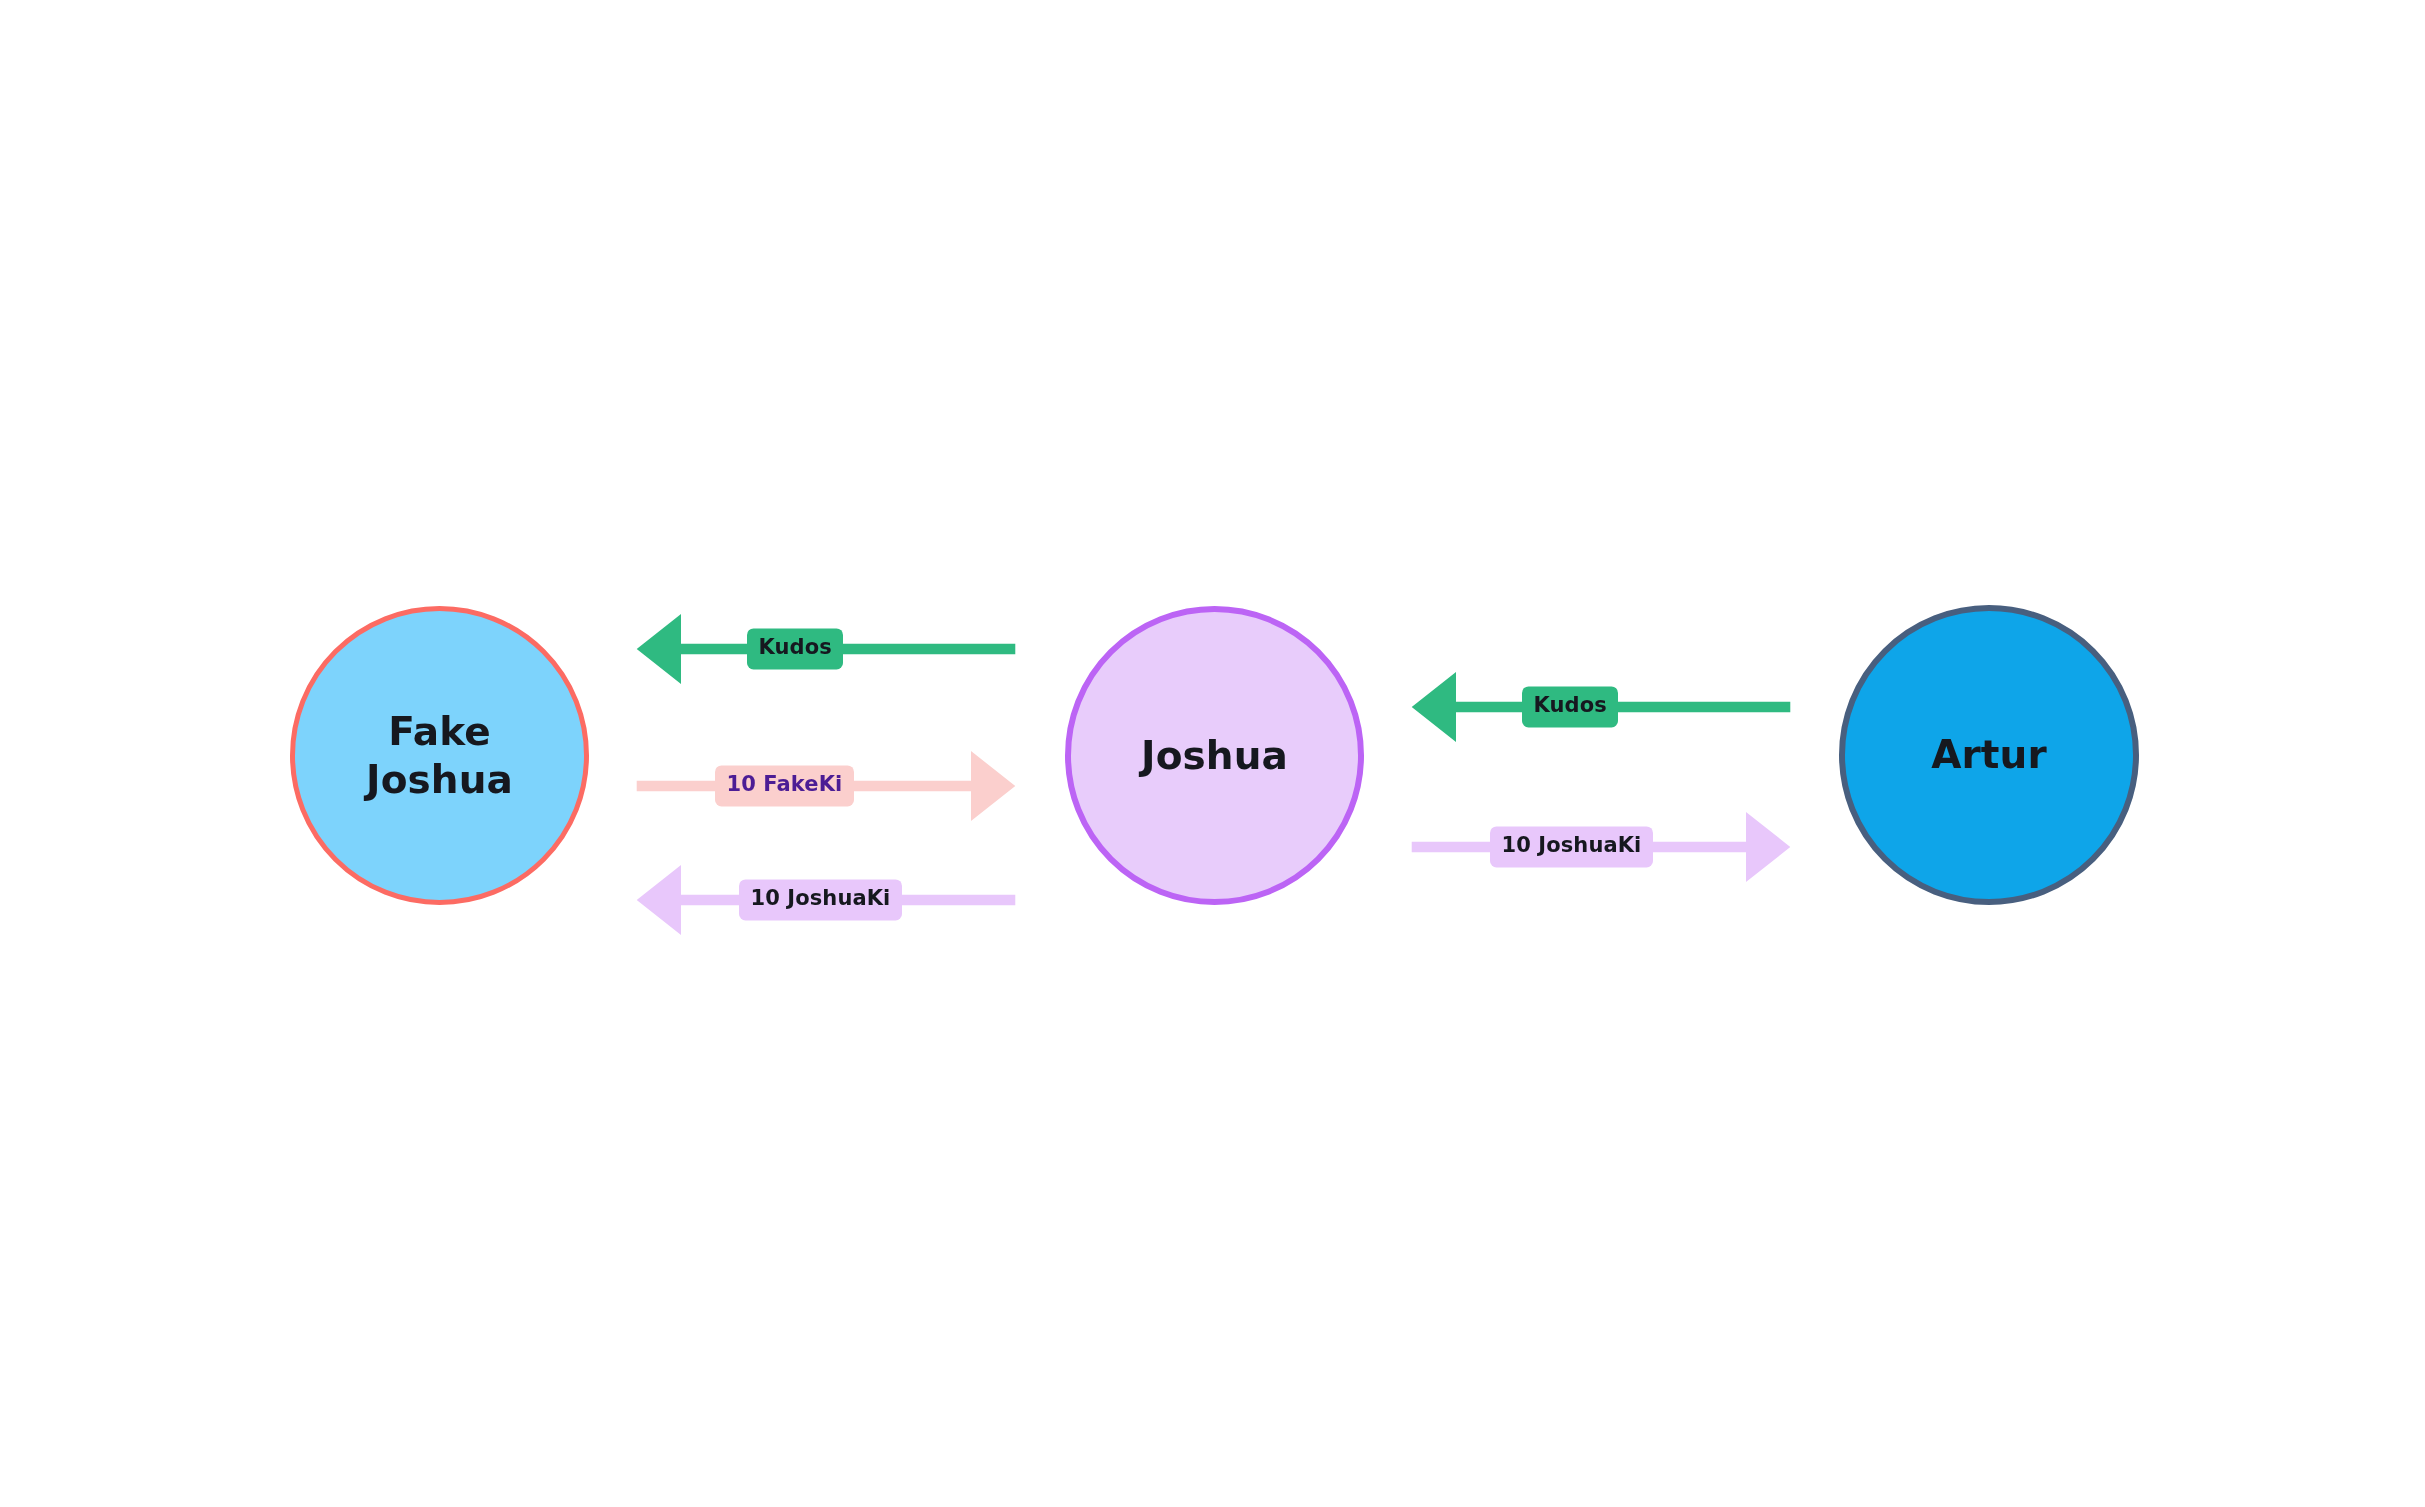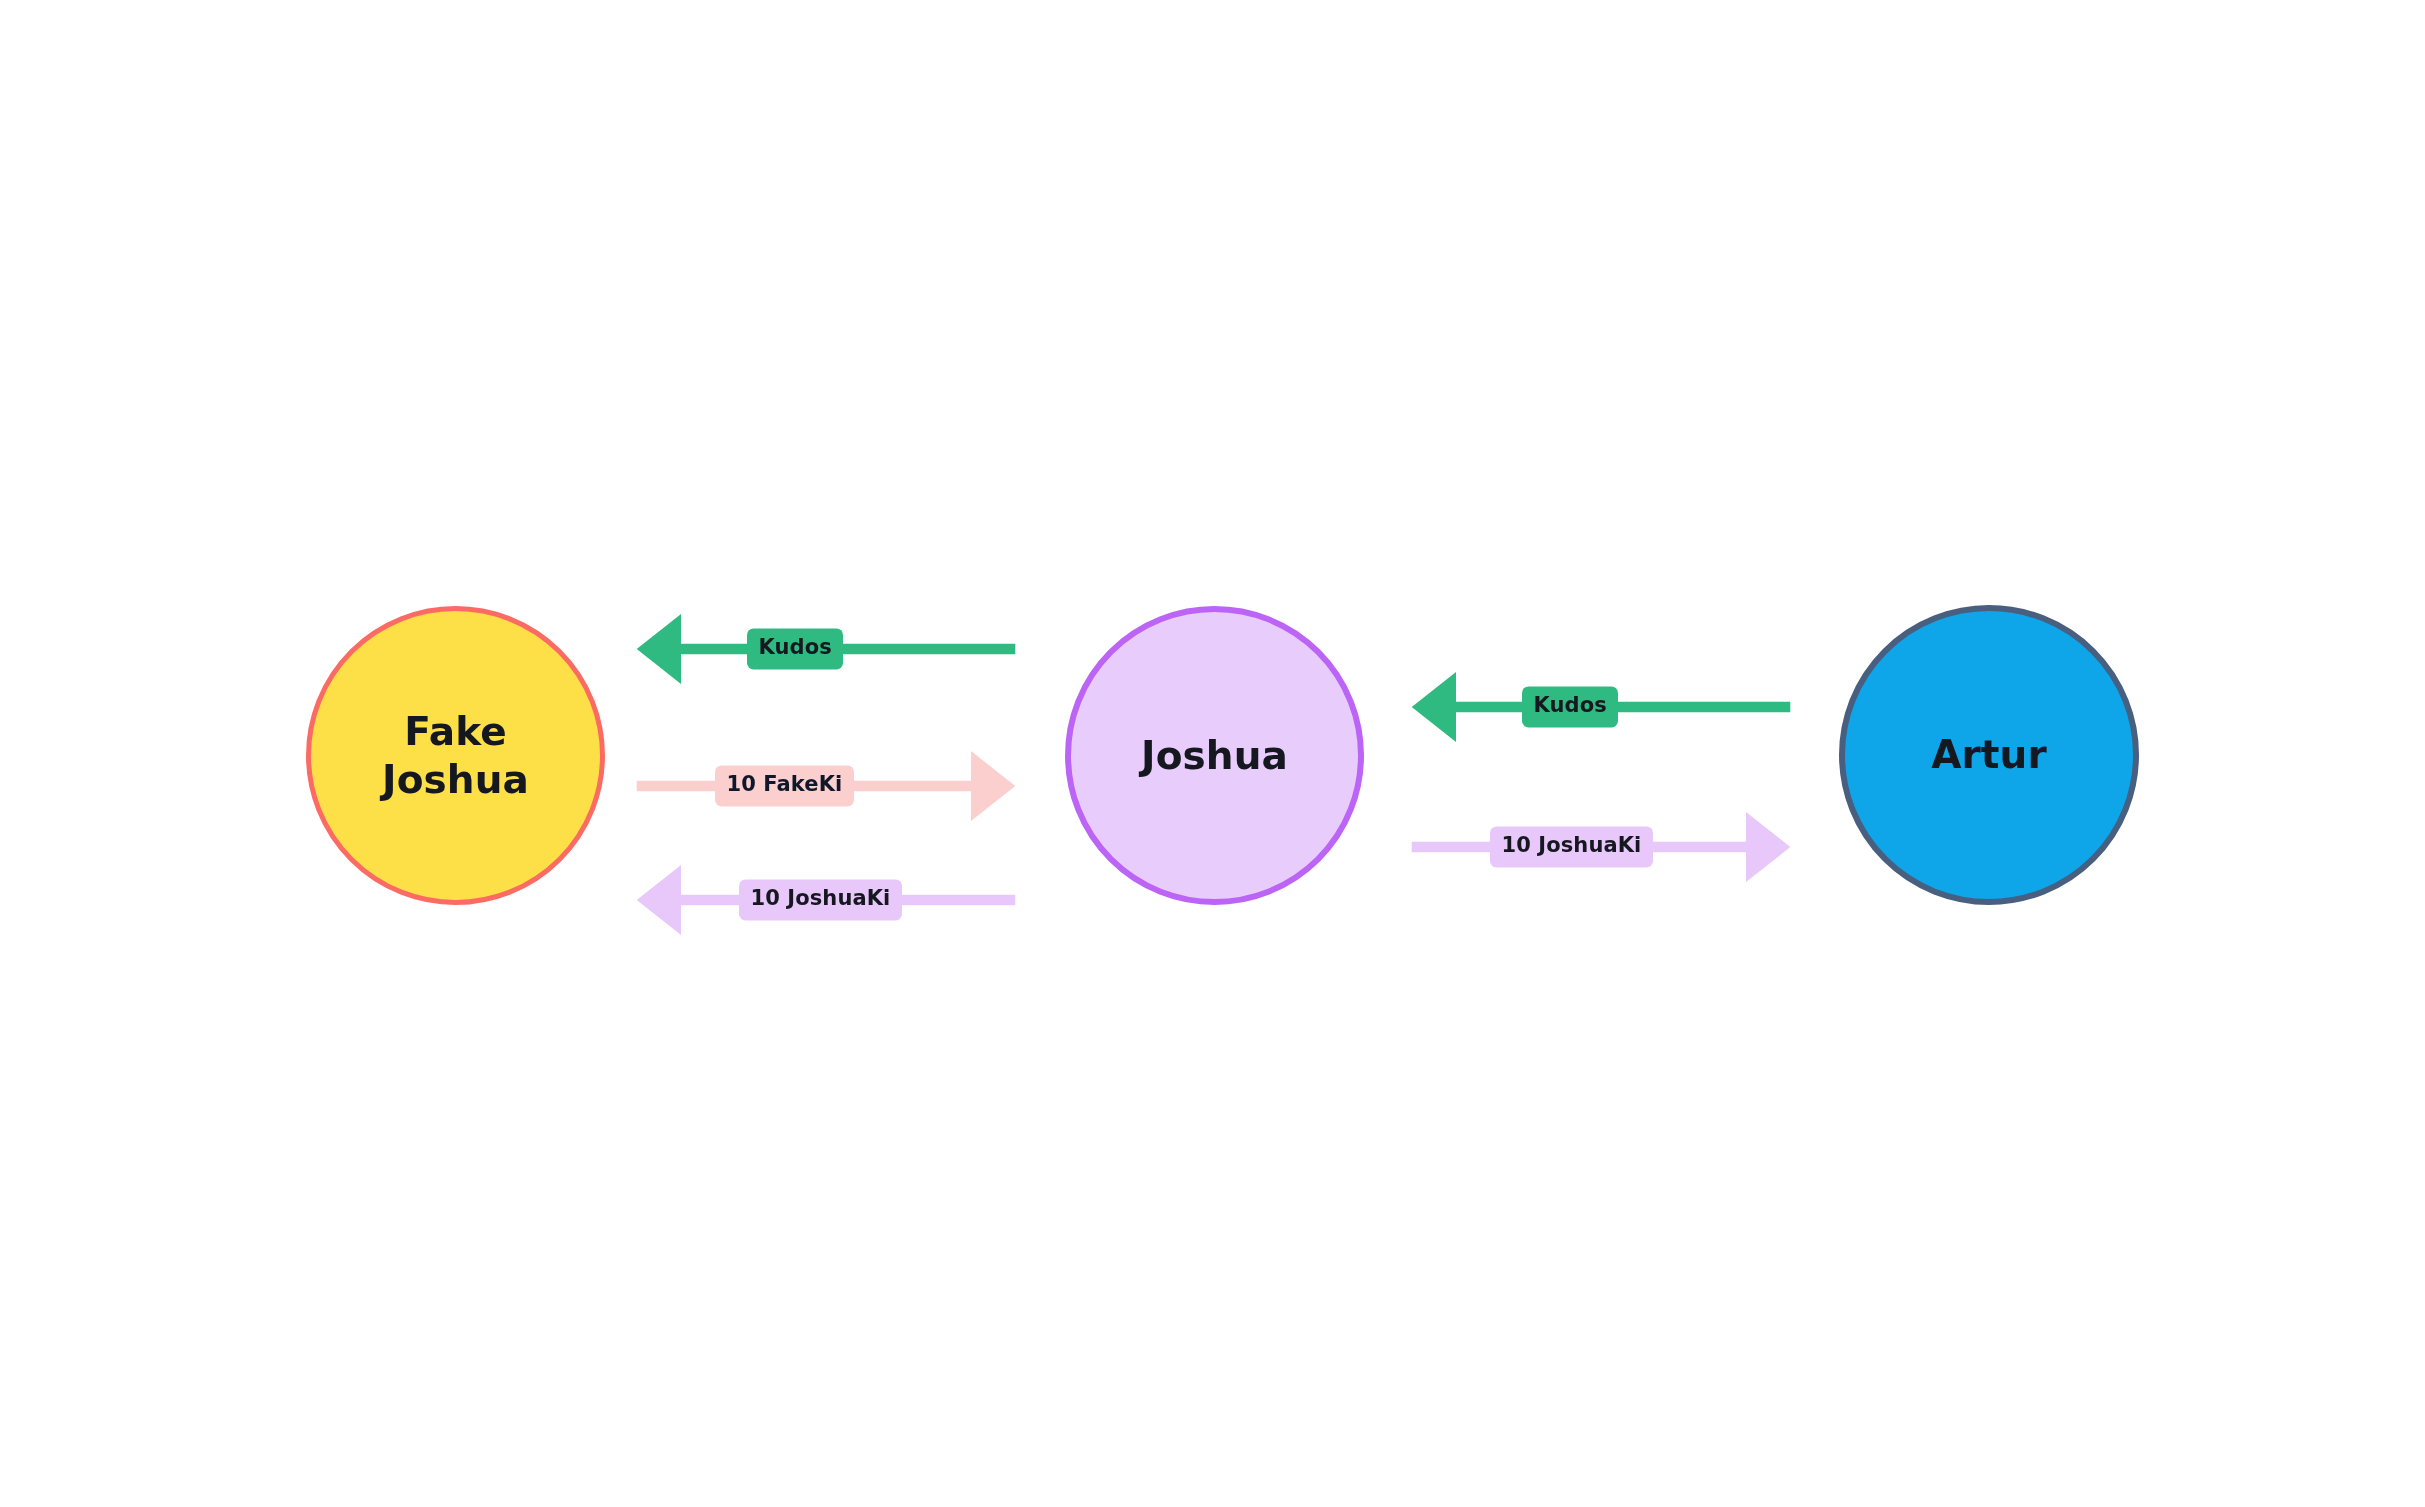--- a/index.html
+++ b/index.html
@@ -58,41 +58,41 @@
     line-height: 1;
     color: #16181f;
     white-space: nowrap;
     letter-spacing: 0.1px;
   }
 </style>
 </head>
 <body>
 
 <div id="diagram-root" style="width: 2426px; height: 1507px; background: rgb(255, 255, 255);">
-    <div class="node" style="left: 306px; top: 606px; width: 299px; height: 299px; background: #fde047; border: 5.7px solid rgb(252, 107, 99);">
+    <div class="node" style="left: 290px; top: 606px; width: 299px; height: 299px; background: #7dd3fc; border: 5.7px solid rgb(252, 107, 99);">
       <div class="node-label" style="color: rgb(22, 24, 31);">Fake
 Joshua</div>
     </div>
     <div class="node" style="left: 1065px; top: 606px; width: 299px; height: 299px; background: rgb(232, 204, 251); border: 6.5px solid rgb(188, 100, 245);">
       <div class="node-label" style="color: rgb(22, 24, 31);">Joshua</div>
     </div>
     <div class="node" style="left: 1839px; top: 605px; width: 300px; height: 300px; background: #0ea5e9; border: 6.5px solid rgb(72, 95, 127);">
       <div class="node-label" style="color: rgb(22, 24, 31);">Artur</div>
     </div>
     <div class="edge" style="left: 636px; top: 614px; width: 380px; height: 70px;">
       <svg width="380" height="70" viewBox="0 0 530 98">
         <path d="M 0 49 L 62 0 L 62 41.5 L 530 41.5 L 530 56.5 L 62 56.5 L 62 98 Z" fill="#2fba81"></path>
       </svg>
       <div class="edge-badge" style="left: 111px; background: rgb(47, 186, 129); color: rgb(22, 24, 31);">Kudos</div>
     </div>
     <div class="edge" style="left: 636px; top: 751px; width: 380px; height: 70px;">
       <svg width="380" height="70" viewBox="0 0 530 98">
         <path d="M 530 49 L 468 0 L 468 41.5 L 0 41.5 L 0 56.5 L 468 56.5 L 468 98 Z" fill="#fbcfcd"></path>
       </svg>
-      <div class="edge-badge" style="left: 79px; background: rgb(251, 207, 205); color: #0f172a;">10 FakeKi</div>
+      <div class="edge-badge" style="left: 79px; background: rgb(251, 207, 205); color: #4c1d95;">10 FakeKi</div>
     </div>
     <div class="edge" style="left: 636px; top: 865px; width: 380px; height: 70px;">
       <svg width="380" height="70" viewBox="0 0 530 98">
         <path d="M 0 49 L 62 0 L 62 41.5 L 530 41.5 L 530 56.5 L 62 56.5 L 62 98 Z" fill="#e8c7fb"></path>
       </svg>
       <div class="edge-badge" style="left: 103px; background: rgb(232, 199, 251); color: rgb(22, 24, 31);">10 JoshuaKi</div>
     </div>
     <div class="edge" style="left: 1411px; top: 672px; width: 380px; height: 70px;">
       <svg width="380" height="70" viewBox="0 0 530 98">
         <path d="M 0 49 L 62 0 L 62 41.5 L 530 41.5 L 530 56.5 L 62 56.5 L 62 98 Z" fill="#2fba81"></path>

